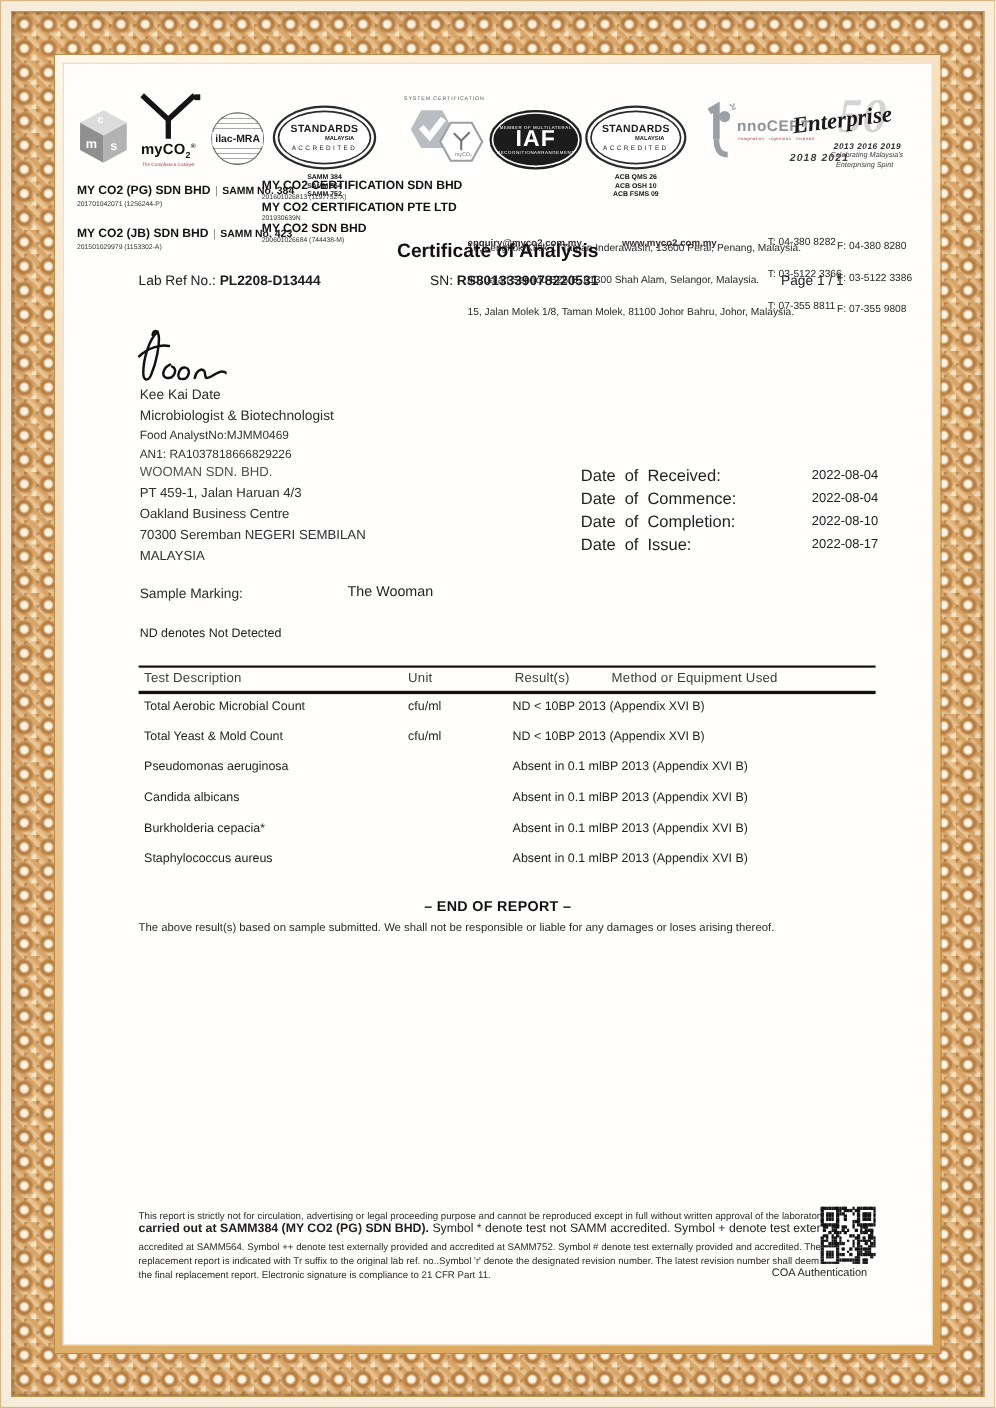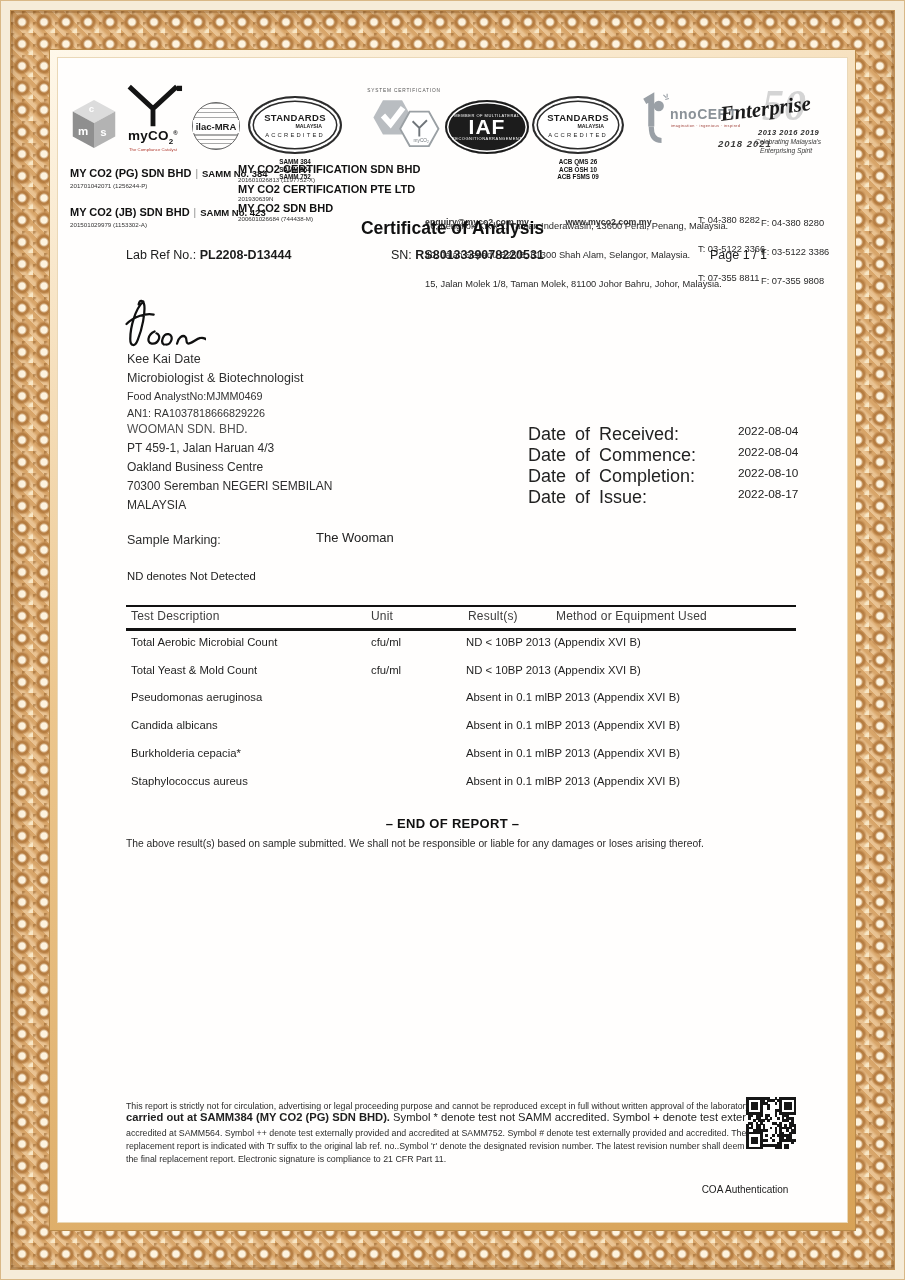--- a/index.html
+++ b/index.html
@@ -53,21 +53,21 @@
   .fax{position:absolute;left:336px;top:3px;font-size:9.3px;color:#2a2a2a;white-space:nowrap;}
   .email{font-size:8.8px;font-weight:bold;color:#333;}
   
   .doc-title{font-size:17.5px;font-weight:bold;text-align:center;color:#111;}
   .ref{font-size:12.5px;color:#1c1c1c;}
   .ref b{font-weight:bold;}
   .h12{font-size:12.5px;color:#2e2e2e;}
   .h11{font-size:10.8px;color:#333;}
   .cust{font-size:12px;color:#2d2d2d;line-height:19px;}
   .cust-first{color:#4f4f4f;}
-  .date-label{font-size:18px;color:#222;word-spacing:4px;}
+  .date-label{font-size:15px;color:#222;word-spacing:4px;}
   .date-val{font-size:11.8px;color:#222;}
   .tbl-head{font-size:12px;color:#3c3c3c;letter-spacing:.2px;}
   .rule{background:#111;}
   .cell{font-size:11.3px;color:#1f1f1f;}
   .eor{font-size:13px;font-weight:bold;text-align:center;color:#111;letter-spacing:.3px;}
   .note{font-size:10.3px;color:#2a2a2a;}
   .f-small{font-size:8.8px;color:#2c2c2c;}
   .f-small b{font-size:10px;}
   .f-big{font-size:11.2px;color:#1e1e1e;}
   .f-big b{font-weight:bold;}
@@ -516,19 +516,19 @@
               <i style="left:7.14px;top:49.52px;width:2.68px;height:2.78px"></i>
               <i style="left:9.52px;top:49.52px;width:2.68px;height:2.78px"></i>
               <i style="left:11.90px;top:49.52px;width:2.68px;height:2.78px"></i>
               <i style="left:14.29px;top:49.52px;width:2.68px;height:2.78px"></i>
               <i style="left:28.57px;top:49.52px;width:2.68px;height:2.78px"></i>
               <i style="left:30.95px;top:49.52px;width:2.68px;height:2.78px"></i>
               <i style="left:33.33px;top:49.52px;width:2.68px;height:2.78px"></i>
               <i style="left:38.10px;top:49.52px;width:2.68px;height:2.78px"></i>
               <i style="left:40.48px;top:49.52px;width:2.68px;height:2.78px"></i>
             </div>
-      <div class="abs qr-cap nw" style="left:632px;top:1094px;width:110px;margin-top:32px;">COA Authentication</div>
+      <div class="abs qr-cap nw" style="left:632px;top:1094px;width:110px;">COA Authentication</div>
 
     </div>
    </div>
   </div>
  </div>
 </div>
 
 </body></html>

